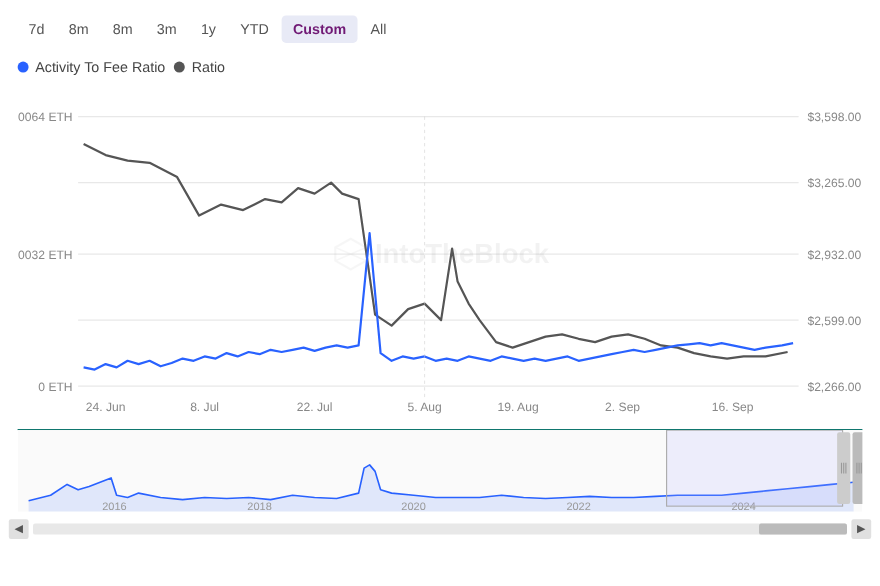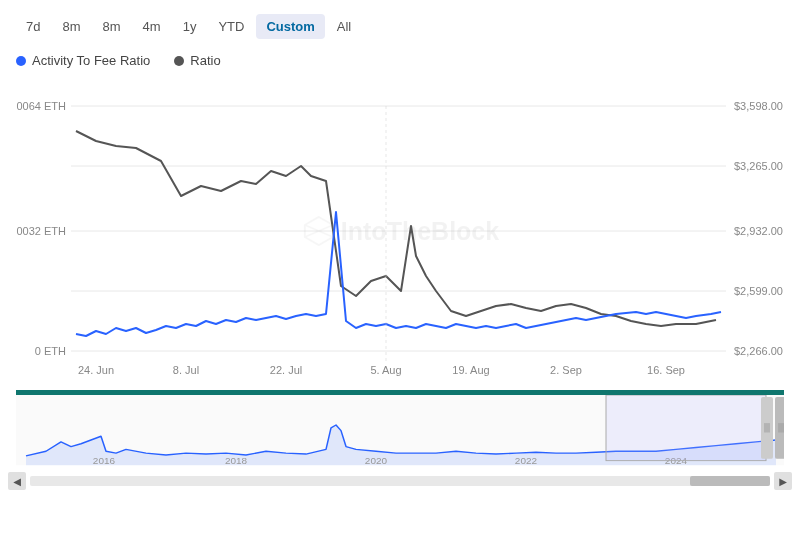--- a/index.html
+++ b/index.html
@@ -32,30 +32,30 @@
       border: none;
       background: transparent;
       color: #555;
       font-size: 13px;
       cursor: pointer;
       border-radius: 4px;
       font-weight: 500;
     }
     .time-btn.active {
       background: #e8eaf6;
-      color: #0369a1;
+      color: #701a75;
       font-weight: 600;
     }
 
     
     .legend {
       display: flex;
       align-items: center;
       padding: 4px 16px 8px 16px;
-      gap: 24px;
+      gap: 8px;
     }
     .legend-item {
       display: flex;
       align-items: center;
       gap: 6px;
       font-size: 13px;
       color: #444;
     }
     .legend-dot {
       width: 10px;
@@ -89,21 +89,21 @@
       display: flex;
       align-items: center;
       gap: 4px;
     }
 
     
     .mini-chart {
       position: relative;
       margin: 4px 16px 0 16px;
       height: 80px;
-      border-top: 5px solid #0f766e;
+      border-top: 1px solid #0f766e;
     }
     .mini-chart-svg {
       width: 100%;
       height: 100%;
     }
 
     
     .bottom-bar {
       display: flex;
       align-items: center;
@@ -143,21 +143,21 @@
   </style>
 </head>
 <body>
 
 <div class="container">
 
   <div class="time-range-bar">
   <button class="time-btn">7d</button>
       <button class="time-btn">8m</button>
       <button class="time-btn">8m</button>
-      <button class="time-btn">4m</button>
+      <button class="time-btn">3m</button>
       <button class="time-btn">1y</button>
       <button class="time-btn">YTD</button>
       <button class="time-btn active">Custom</button>
       <button class="time-btn">All</button>
     </div>
 
   <div class="legend">
     <div class="legend-item">
       <div class="legend-dot blue"></div>
       <span>Activity To Fee Ratio</span>

